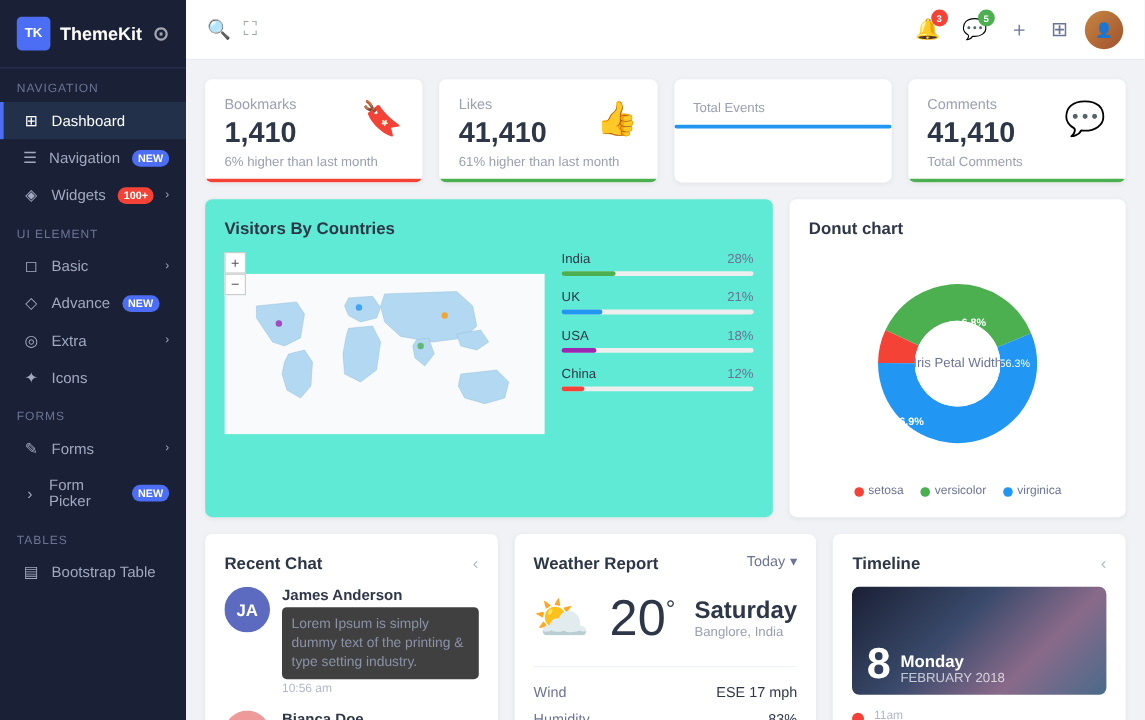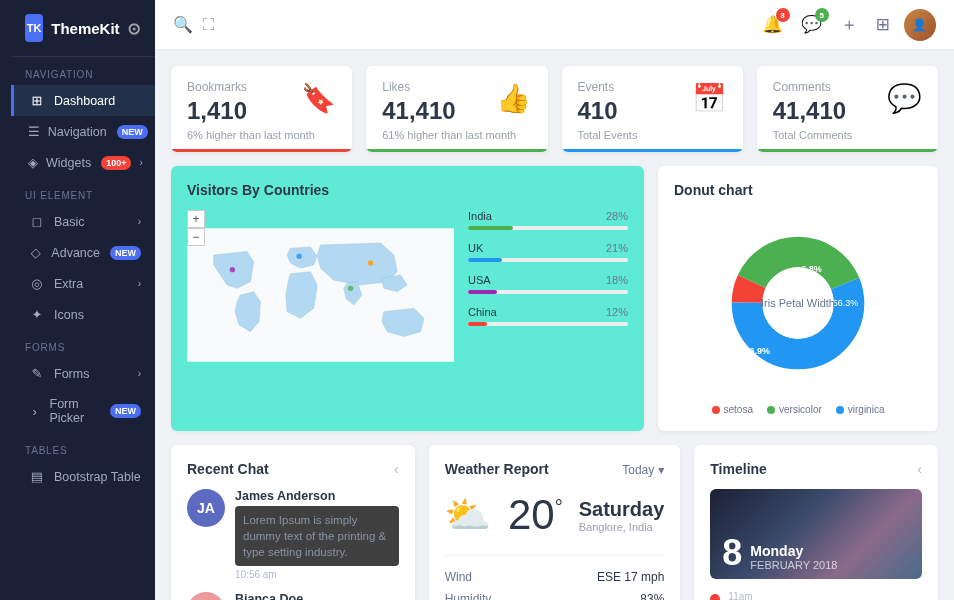--- a/index.html
+++ b/index.html
@@ -8,21 +8,20 @@
     
     .sidebar {
       width: 155px;
       background: #1a2035;
       color: #a0a9c0;
       display: flex;
       flex-direction: column;
       flex-shrink: 0;
       overflow-y: auto;
       height: 600px;
-      padding-left: 11px;
     }
     .sidebar-logo {
       display: flex;
       align-items: center;
       padding: 14px 14px;
       color: #fff;
       font-size: 15px;
       font-weight: 600;
       border-bottom: 1px solid #2a3150;
       gap: 8px;
@@ -345,21 +344,21 @@
     
     .weather-card {
       background: #fff;
       border-radius: 6px;
       padding: 16px;
       box-shadow: 0 1px 4px rgba(0,0,0,0.06);
     }
     .weather-header {
       display: flex;
       justify-content: space-between;
-      align-items: flex-end;
+      align-items: flex-start;
       margin-bottom: 14px;
     }
     .today-badge {
       display: flex;
       align-items: center;
       gap: 4px;
       font-size: 12px;
       color: #6b7494;
       cursor: pointer;
     }
@@ -547,27 +546,20 @@
           <div>
             <div class="stat-label">Likes</div>
             <div class="stat-value">41,410</div>
           </div>
           <div class="stat-icon">👍</div>
         </div>
         <div class="stat-sub">61% higher than last month</div>
         <div class="stat-bar" style="background: #4caf50;"></div>
       </div>
       <div class="stat-card">
-        <div class="stat-card-top">
-          <div>
-            <div class="stat-label">Events</div>
-            <div class="stat-value">410</div>
-          </div>
-          <div class="stat-icon">📅</div>
-        </div>
         <div class="stat-sub">Total Events</div>
         <div class="stat-bar" style="background: #2196f3;"></div>
       </div>
       <div class="stat-card">
         <div class="stat-card-top">
           <div>
             <div class="stat-label">Comments</div>
             <div class="stat-value">41,410</div>
           </div>
           <div class="stat-icon">💬</div>

